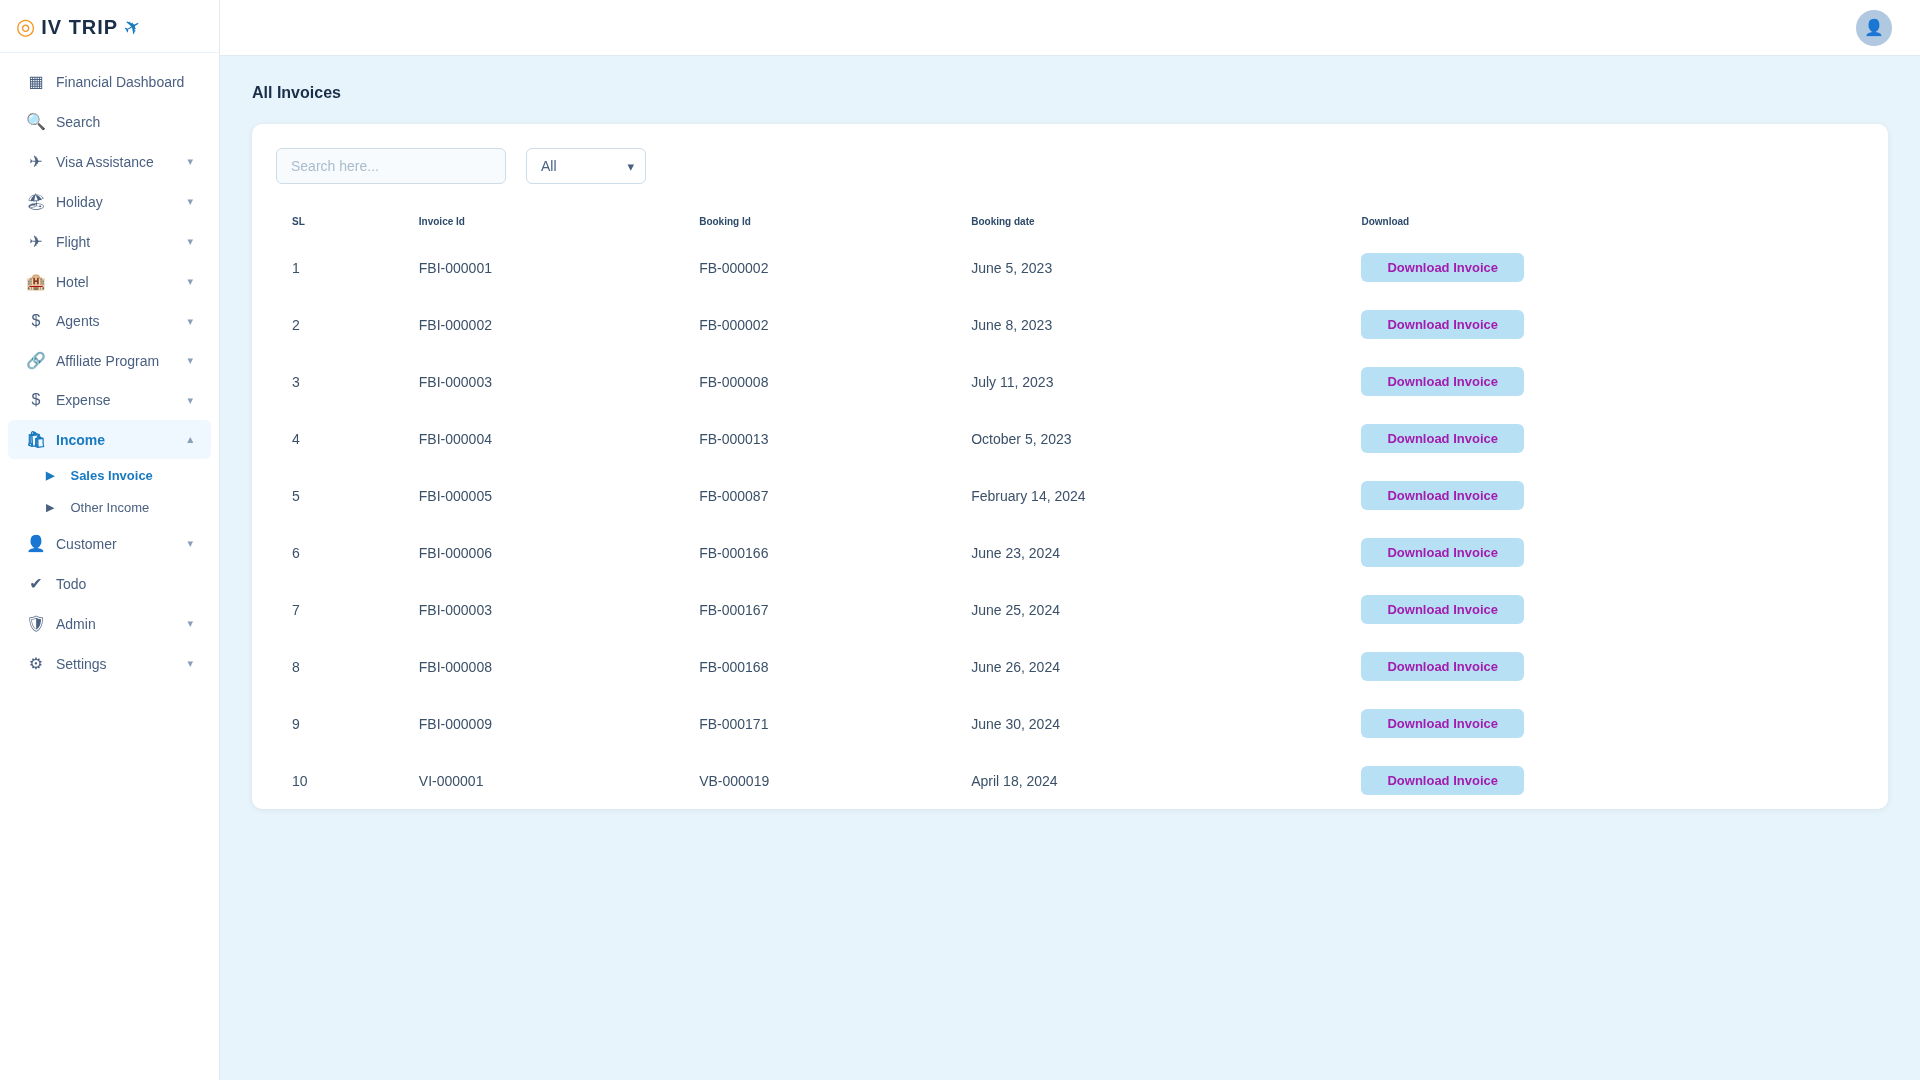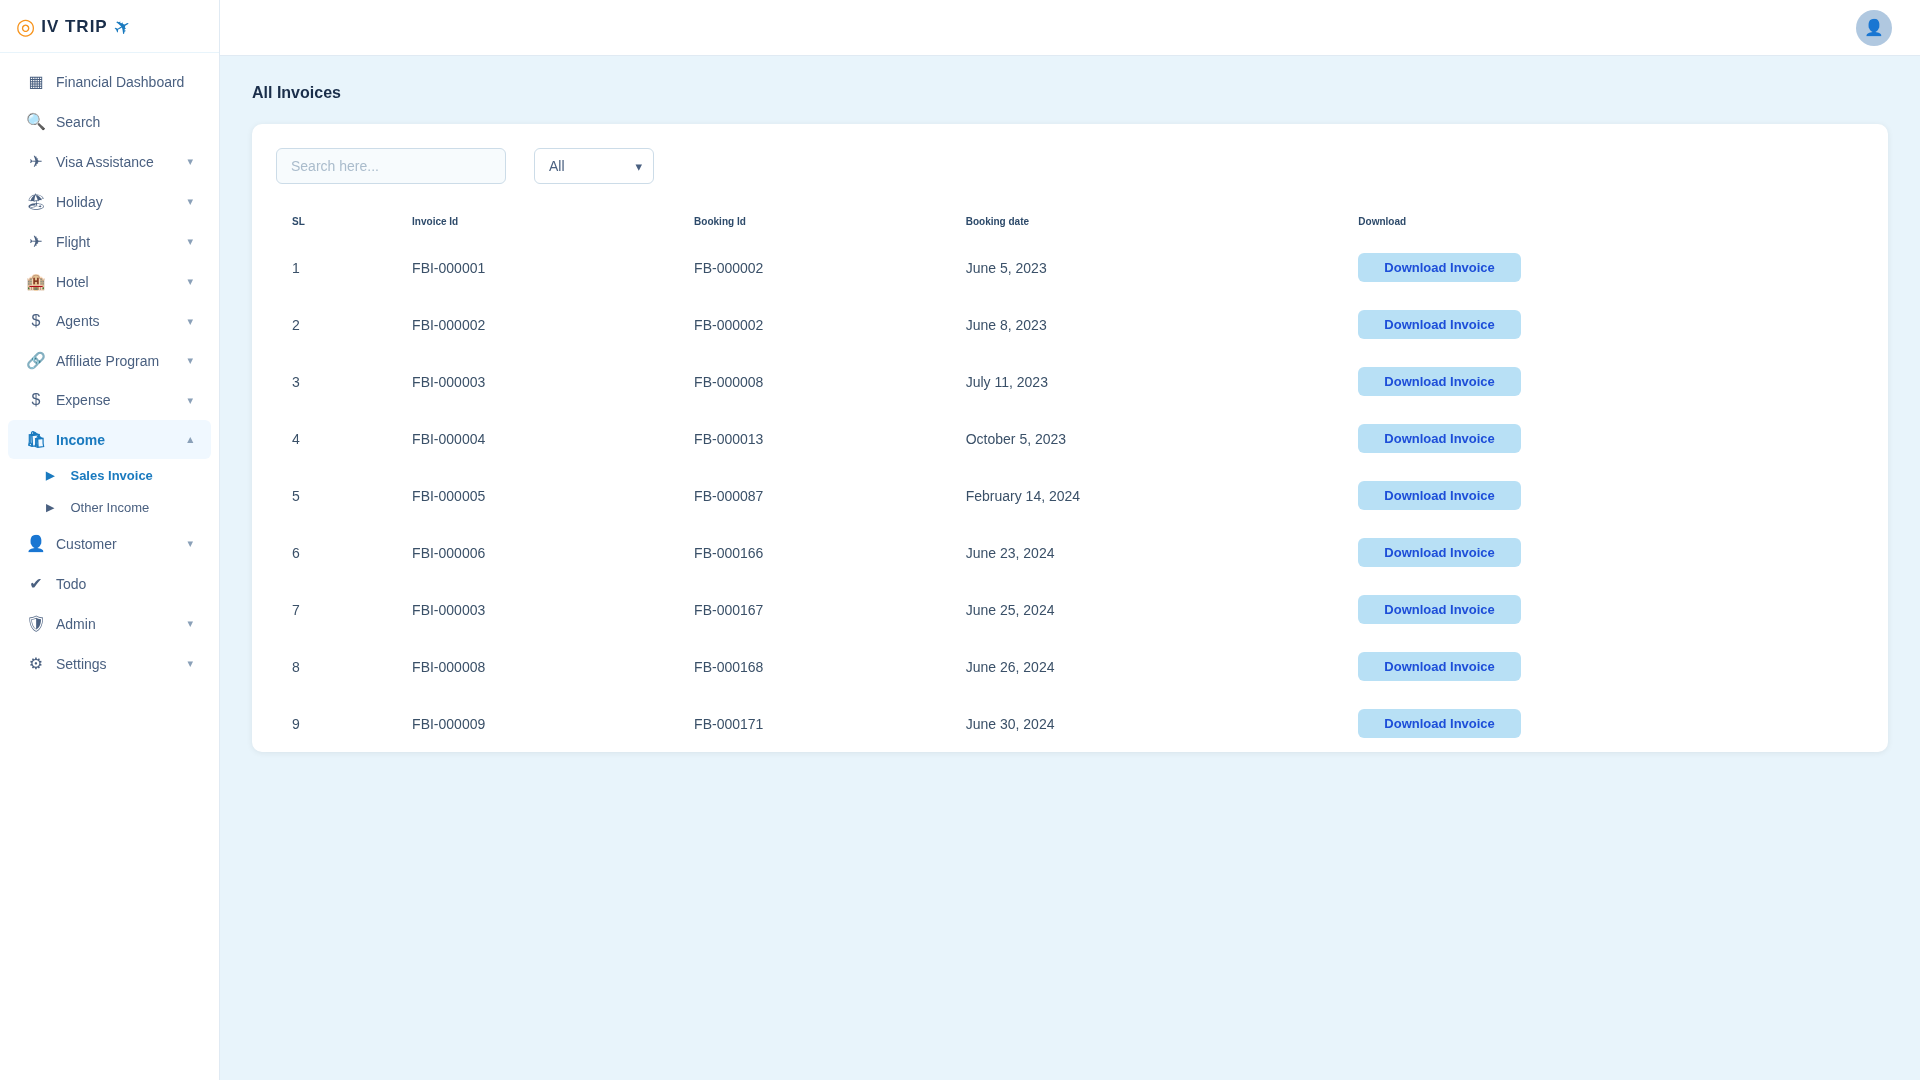--- a/index.html
+++ b/index.html
@@ -17,21 +17,21 @@
       border-right: 1px solid #e0eaf3;
     }
     .sidebar-logo {
       display: flex;
       align-items: center;
       gap: 6px;
       padding: 14px 16px 12px 16px;
       border-bottom: 1px solid #e8f4fb;
     }
     .logo-text {
-      font-size: 17px;
+      font-size: 20px;
       font-weight: 800;
       color: #1a2e4a;
       letter-spacing: 1px;
     }
     .logo-icon {
       font-size: 22px;
       color: #f7941d;
     }
     .plane-icon {
       font-size: 20px;
@@ -123,21 +123,21 @@
       background: #fff;
       border-radius: 10px;
       box-shadow: 0 1px 6px rgba(0,0,0,0.07);
       padding: 24px 24px 0 24px;
       min-height: 600px;
     }
 
     .toolbar {
       display: flex;
       align-items: center;
-      gap: 28px;
+      gap: 20px;
       margin-bottom: 22px;
     }
     .search-input {
       padding: 9px 14px;
       border: 1.5px solid #ccdce8;
       border-radius: 6px;
       font-size: 14px;
       color: #4a6080;
       width: 230px;
       outline: none;
@@ -195,21 +195,21 @@
     tbody tr:last-child { border-bottom: none; }
     tbody td {
       padding: 14px 16px;
       font-size: 14px;
       color: #3a5068;
       background: #fff;
     }
 
     .download-btn {
       background: #b8e0f5;
-      color: #1d4ed8;
+      color: #a21caf;
       border: none;
       border-radius: 6px;
       padding: 7px 26px;
       font-size: 13px;
       font-weight: 600;
       cursor: pointer;
       transition: background 0.15s;
       white-space: nowrap;
     }
 
@@ -432,17 +432,26 @@
     </tr>
             <tr>
       <td>9</td>
       <td>FBI-000009</td>
       <td>FB-000171</td>
       <td>June 30, 2024</td>
       <td>
         <button class="download-btn">Download Invoice</button>
       </td>
     </tr>
+            <tr>
+      <td>10</td>
+      <td>VI-000001</td>
+      <td>VB-000019</td>
+      <td>April 18, 2024</td>
+      <td>
+        <button class="download-btn">Download Invoice</button>
+      </td>
+    </tr>
           </tbody>
       </table>
     </div>
   </div>
 </div>
 
 </body></html>

